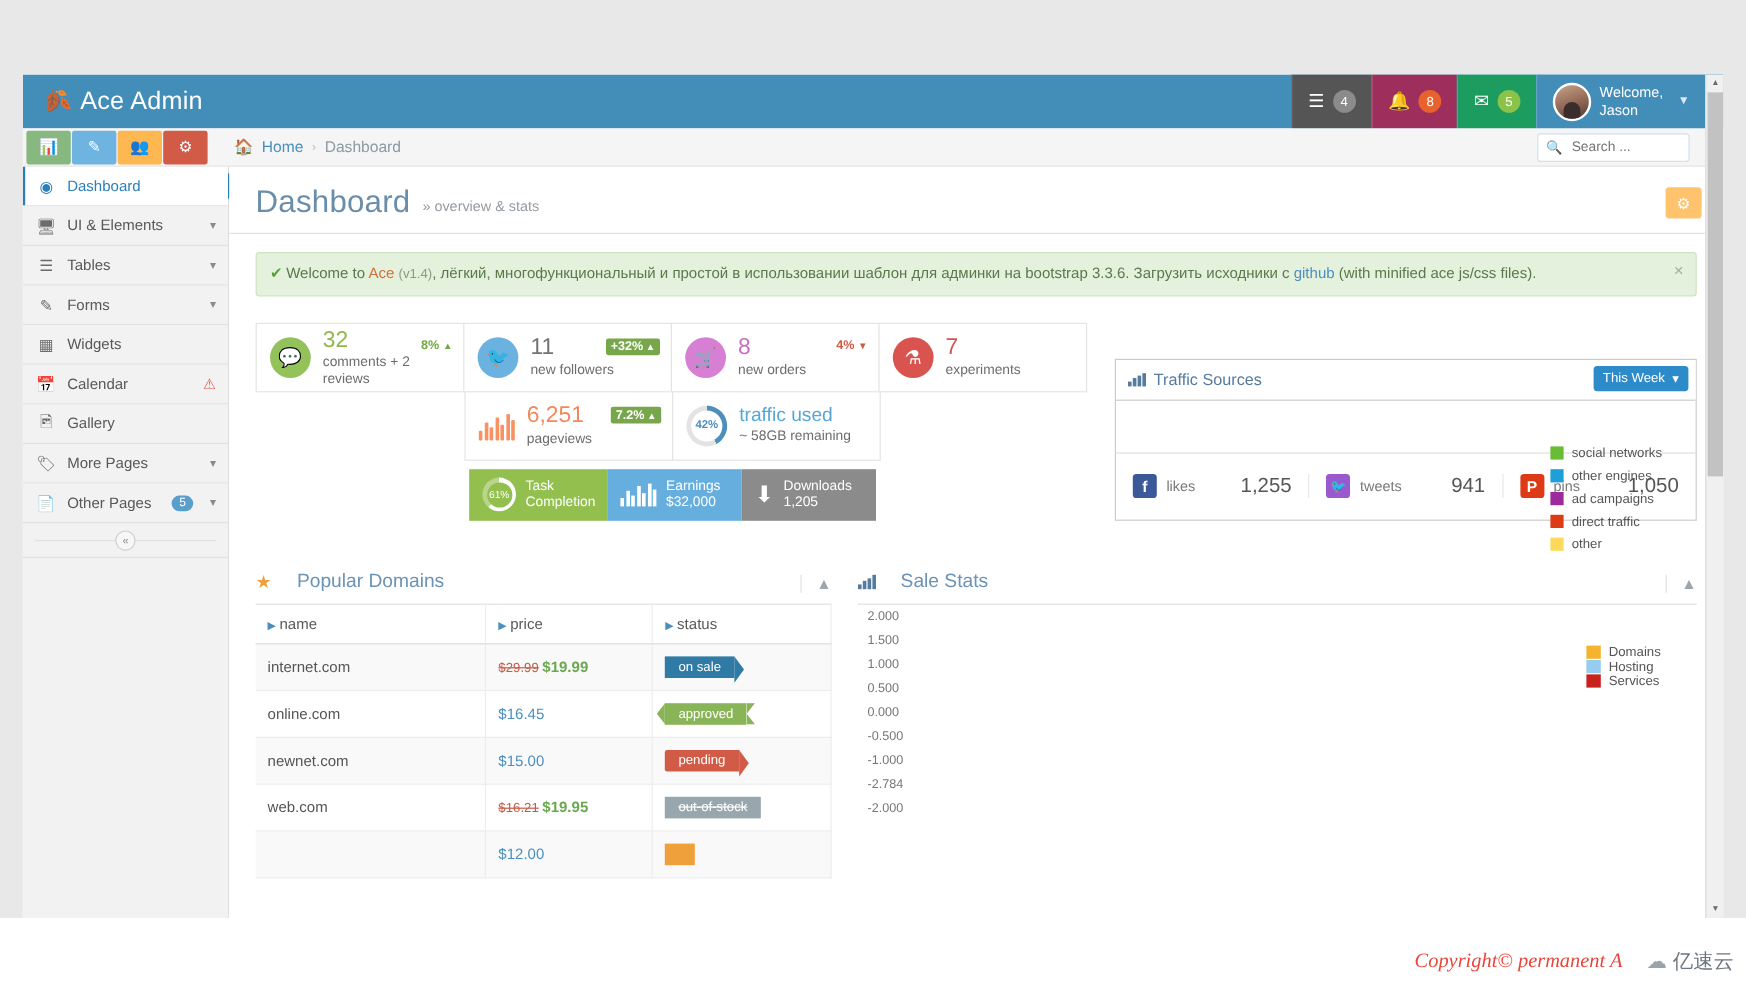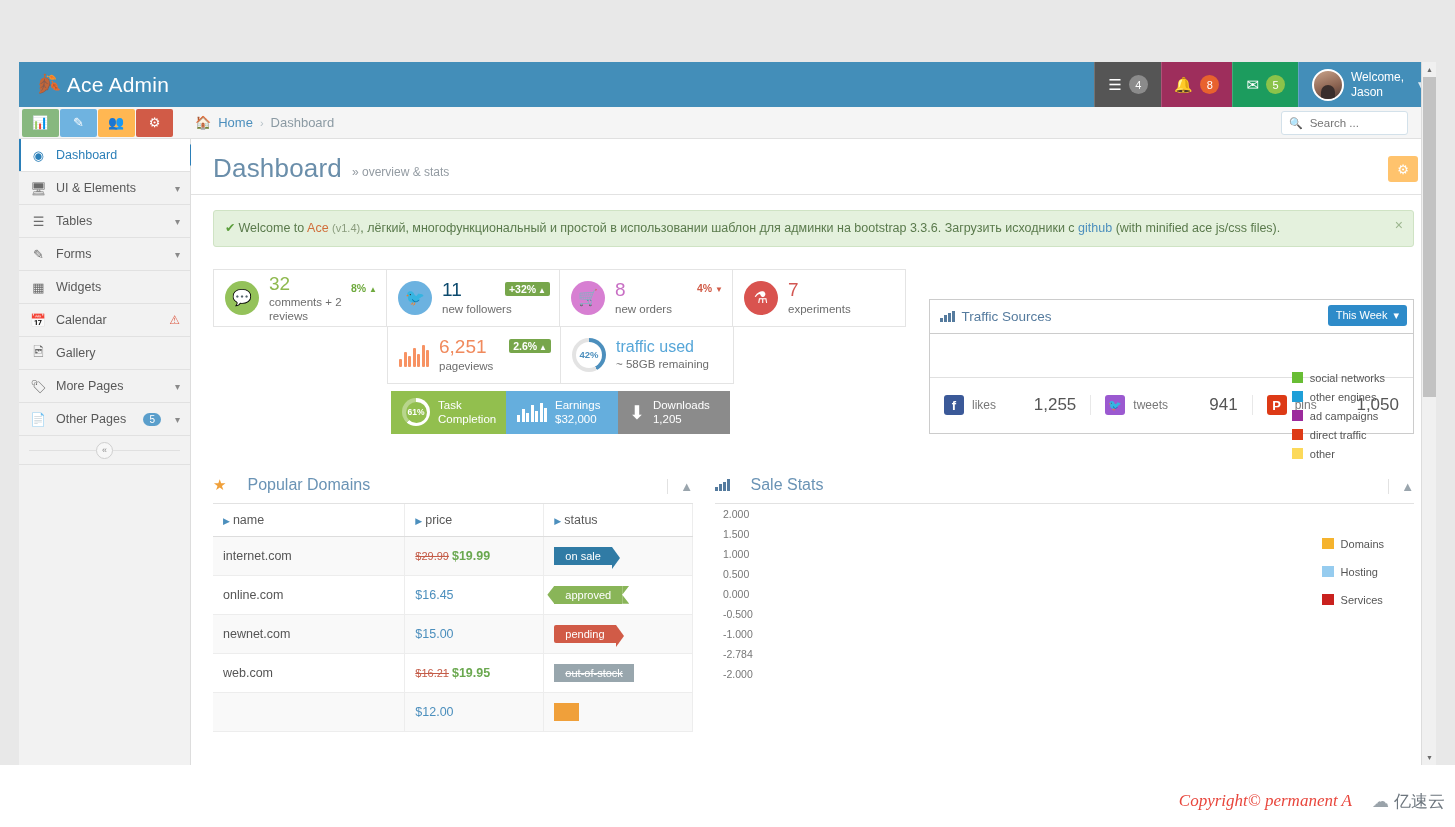--- a/index.html
+++ b/index.html
@@ -35,21 +35,21 @@
   .nav-right { margin-left: auto; display: flex; align-items: stretch; }
   .nav-btn {
     display: flex; align-items: center; gap: 7px;
     padding: 0 13px; color: #fff; position: relative;
     border-left: 1px solid rgba(255,255,255,.18);
     font-size: 13px;
   }
   .nav-btn.grey { background: #555; }
   .nav-btn.pink { background: #9e2e5c; }
   .nav-btn.green { background: #1c9c5e; }
-  .nav-btn.user { background: #438eb9; padding-right: 10px; }
+  .nav-btn.user { background: #438eb9; padding-right: 28px; }
   .badge {
     min-width: 19px; height: 19px; border-radius: 50%;
     display: inline-flex; align-items: center; justify-content: center;
     font-size: 11px; color: #fff; padding: 0 4px;
   }
   .badge.grey2 { background: #8b8b8b; }
   .badge.orange { background: #e8622e; }
   .badge.lime { background: #8bc34a; }
   .nav-icon { font-size: 15px; line-height: 1; }
   .avatar {
@@ -223,21 +223,21 @@
   .tile.blue { background:#65aedd; width: 112px;}
   .tile.grey { background:#8b8b8b; width: 112px;}
   .tile-txt { font-size:11.5px; line-height:1.25; }
   .tile-txt b { display:block; font-weight:normal; }
   .tdonut {
     width:28px; height:28px; border-radius:50%; flex:none; position:relative;
     background: conic-gradient(#fff 0 61%, rgba(255,255,255,.35) 61% 100%);
     display:flex; align-items:center; justify-content:center;
   }
   .tdonut::before { content:""; position:absolute; inset:3.5px; border-radius:50%; background:#92bf4e;}
-  .tdonut span { position:relative; z-index:1; font-size:8.5px; color:#fff; font-weight:bold;}
+  .tdonut span { position:relative; z-index:1; font-size:8.5px; color:#fff; font-weight:normal;}
   .wbars { display:flex; align-items:flex-end; gap:1.5px; height:19px; }
   .wbars i { width:3px; background:#fff; display:block; }
   .dl-ico { font-size:19px; }
 
   
   .widget {
     border:1px solid #ccc; background:#fff; flex:1;
     display:flex; flex-direction:column;margin-top:30px;
   }
   .wh {
@@ -323,21 +323,21 @@
   .rb-red.arrow-r::after { color:#d15b47; }
   .rb-grey { background:#98a6ad; text-decoration:line-through; }
   .rb-orange { background:#f0a03a; }
 
   
   .chart-area { position:relative; height: 176px; margin-top: 4px;}
   .yaxis { position:absolute; left:8px; top:0; display:flex; flex-direction:column;
            justify-content:space-between; height: 172px; }
   .ytick { font-size:10.5px; color:#777; }
   .chart-legend { position:absolute; right: 30px; top: 30px;
-                  display:flex; flex-direction:column; gap:16px;}
+                  display:flex; flex-direction:column; gap:0;}
   .cl-item { display:flex; align-items:center; gap:7px; font-size:11px; color:#555;}
   .cl-sw { width:12px; height:11px; }
 
   
   .vscroll-outer {
     position:absolute; right:0; top:0; width:15px; height:100%;
     background:#f0f0f0; border-left:1px solid #dcdcdc;
   }
   .vscroll-thumb { position:absolute; left:1px; width:13px; background:#c2c2c2; border-radius:0;}
   .scroll-arrow {
@@ -513,21 +513,21 @@
                 </div>
                 <div class="ibstat plain">
                   <span>8%</span>
                   <span class="arrow-up"></span>
                 </div>
               </div>
 
               <div class="ibox w174">
                 <div class="ibicon" style="background:#6cb2e0">🐦</div>
                 <div class="ibtext">
-                  <div class="ibnum" style="color:#0c4a6e">11</div>
+                  <div class="ibnum" style="color:#737373">11</div>
                   <div class="iblabel">new followers</div>
                 </div>
                 <div class="ibstat">
                   <span class="chip">
                     <span>+32%</span>
                     <span class="arrow-up"></span>
                   </span>
                 </div>
               </div>
 
@@ -562,21 +562,21 @@
                     <i style="height:13px"></i>
                     <i style="height:22px"></i>
                     <i style="height:17px"></i>
                 </div>
                 <div class="ibtext">
                   <div class="ibnum" style="color:#f08a5d">6,251</div>
                   <div class="iblabel">pageviews</div>
                 </div>
                 <div class="ibstat">
                   <span class="chip">
-                    <span>2.6%</span>
+                    <span>7.2%</span>
                     <span class="arrow-up"></span>
                   </span>
                 </div>
               </div>
 
               <div class="ibox w174">
                 <div class="donut blue">
                   <span>42%</span>
                 </div>
                 <div class="ibtext">

